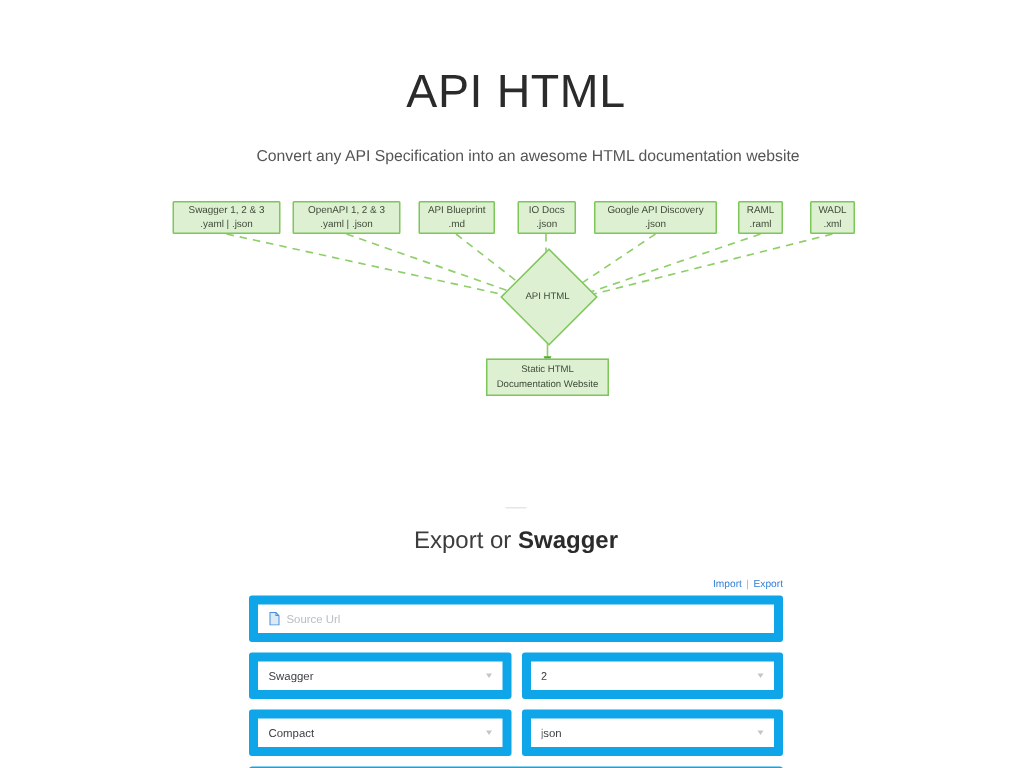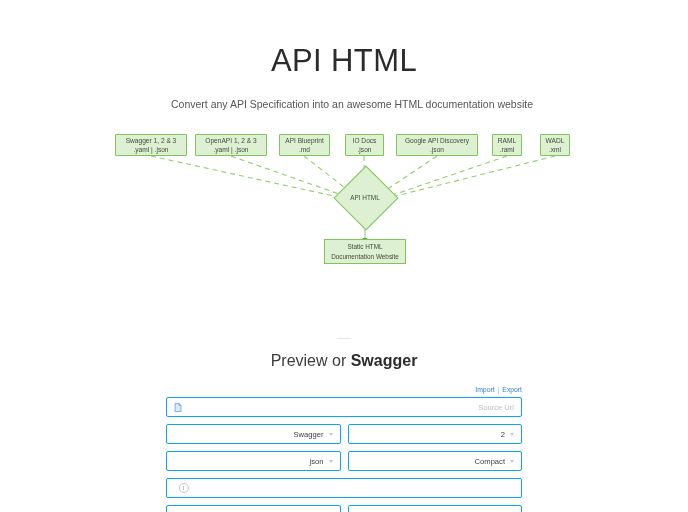--- a/index.html
+++ b/index.html
@@ -151,32 +151,31 @@
   }
   .panel-links .sep { color: #9fb6cc; padding: 0 3px; }
 
   .form-row {
     display: flex;
     gap: 7px;
     margin-bottom: 7px;
   }
   .field {
     box-sizing: border-box;
-    height: 20px;
-    border: 1px solid #0ea5e9;
+    height: 31px;
+    border: 6px solid #0ea5e9;
     background: #ffffff;
     border-radius: 2px;
     display: flex;
     align-items: center;
     padding: 0 7px;
     font-size: 7.6px;
     flex: 1 1 0;
     min-width: 0;
     position: relative;
-    text-align: right;
   }
   .field.full { width: 100%; }
   .field .ph {
     color: #b9bdc1;
     white-space: nowrap;
     overflow: hidden;
     text-overflow: ellipsis;
   }
   .field .val {
     color: #3b3f43;
@@ -278,21 +277,21 @@
   <div class="diamond-shape"></div>
   <div class="diamond-label">API HTML</div>
 </div>
 
 <div class="out-box">
   <span>Static HTML</span>
   <span>Documentation Website</span>
 </div>
 
 <div class="mini-divider"></div>
-<div class="section-head"><span>Preview or </span><b>Swagger</b></div>
+<div class="section-head"><span>Export or </span><b>Swagger</b></div>
 
 <div class="panel">
 
   <div class="panel-links">
     <a>Import</a><span class="sep">|</span><a>Export</a>
   </div>
 
   <div class="form-row">
     <div class="field full">
       <svg class="file-icon" viewBox="0 0 10 12">
@@ -309,27 +308,27 @@
       <span class="chevron"></span>
     </div>
     <div class="field">
       <span class="val grow">2</span>
       <span class="chevron"></span>
     </div>
   </div>
 
   <div class="form-row">
     <div class="field">
+      <span class="val grow">Compact</span>
+      <span class="chevron"></span>
+    </div>
+    <div class="field">
       <span class="val grow">json</span>
       <span class="chevron"></span>
     </div>
-    <div class="field">
-      <span class="val grow">Compact</span>
-      <span class="chevron"></span>
-    </div>
   </div>
 
   <div class="form-row">
     <div class="field full">
       <span class="info-icon"></span>
     </div>
   </div>
 
   <div class="form-row">
     <div class="field">

